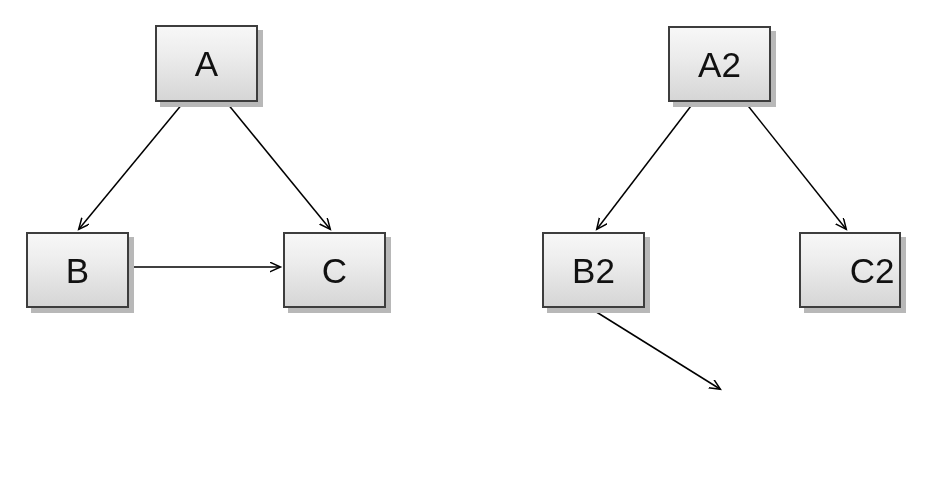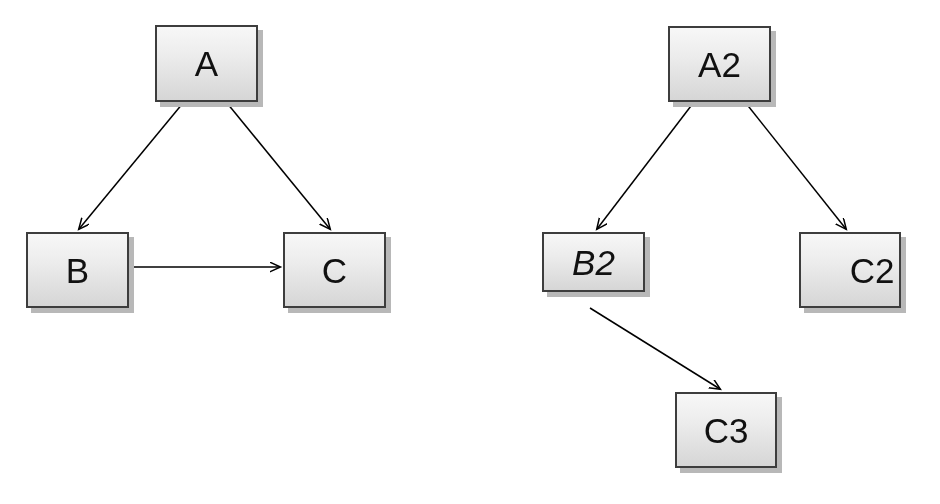--- a/index.html
+++ b/index.html
@@ -62,22 +62,19 @@
     </div>
     <div class="node" style="left: 26px; top: 232px; width: 103px; height: 76px;">
       <span class="node-label">B</span>
     </div>
     <div class="node" style="left: 283px; top: 232px; width: 103px; height: 76px;">
       <span class="node-label">C</span>
     </div>
     <div class="node" style="left: 668px; top: 26px; width: 103px; height: 76px;">
       <span class="node-label">A2</span>
     </div>
-    <div class="node" style="left: 542px; top: 232px; width: 103px; height: 60px; font-style: italic;">
+    <div class="node" style="left: 542px; top: 232px; width: 103px; height: 76px;">
       <span class="node-label">B2</span>
     </div>
     <div class="node" style="left: 799px; top: 232px; width: 102px; height: 76px; padding-left: 44px;">
       <span class="node-label">C2</span>
     </div>
-    <div class="node" style="left: 675px; top: 392px; width: 102px; height: 76px;">
-      <span class="node-label">C3</span>
-    </div>
   </div>
 
 </body></html>

